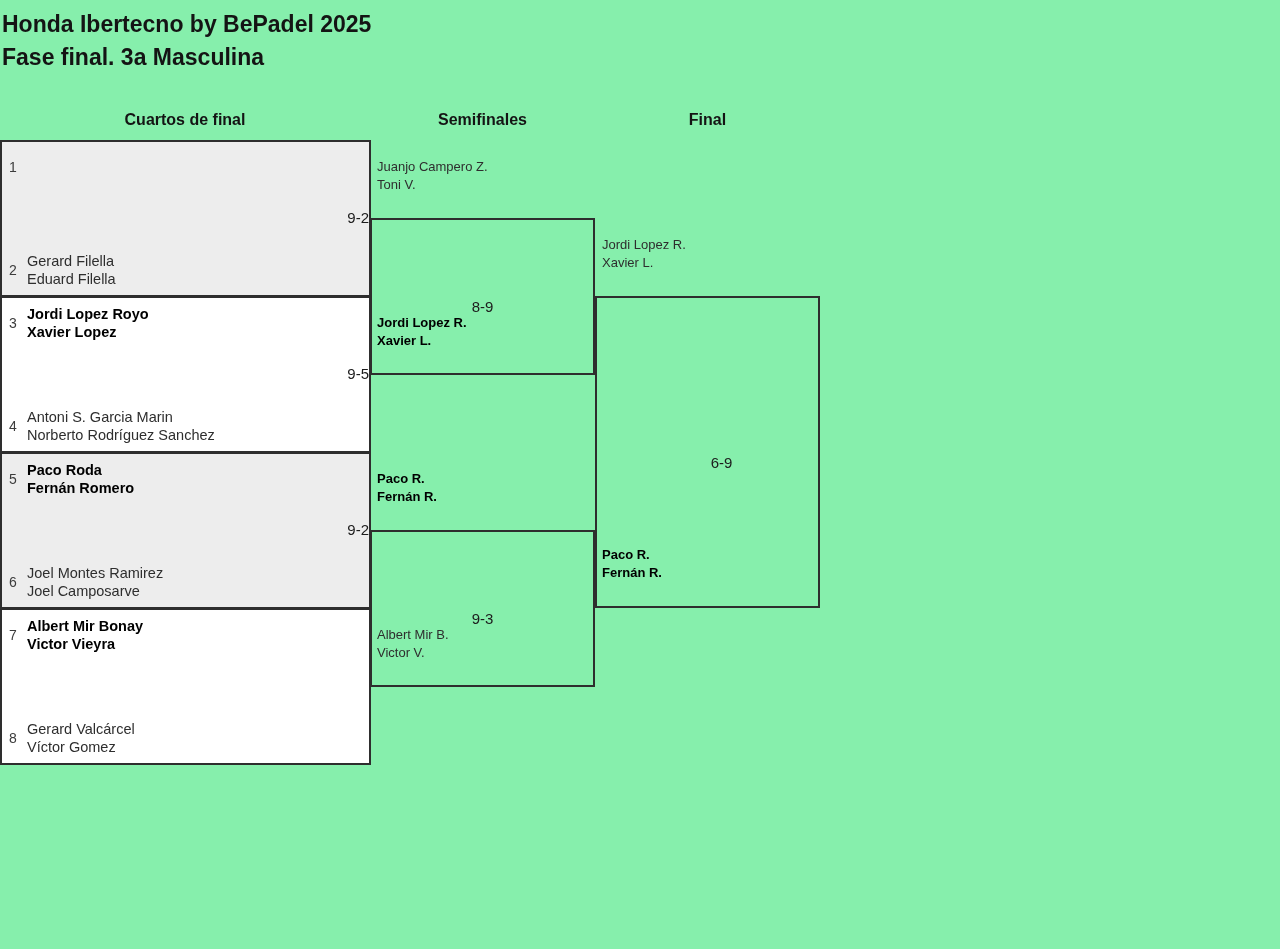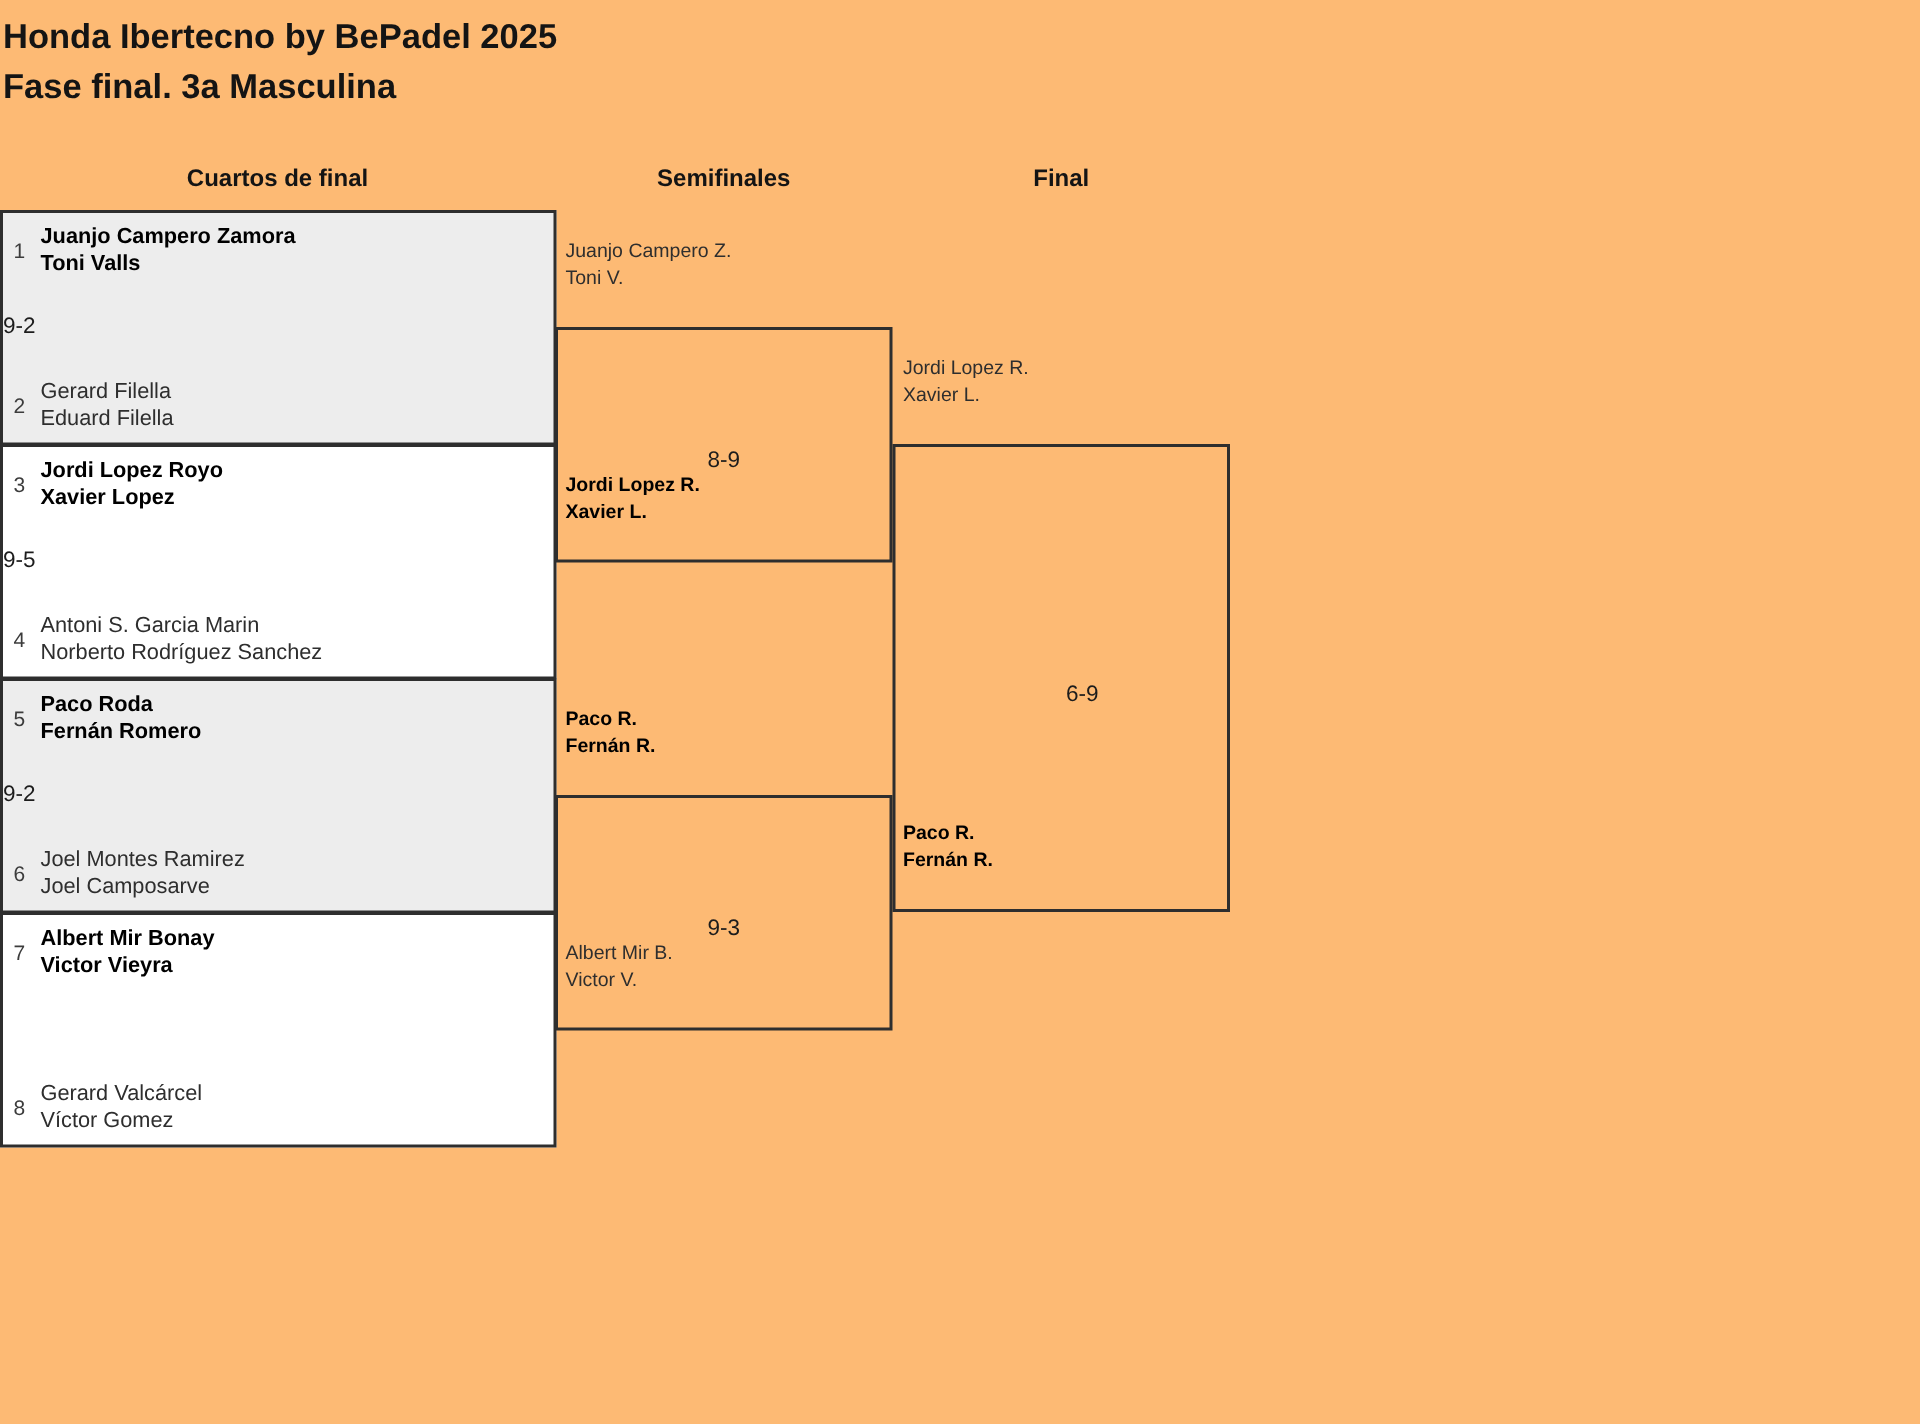--- a/index.html
+++ b/index.html
@@ -1,20 +1,20 @@
 <!DOCTYPE html>
 <html><head>
 <meta charset="utf-8">
 <style>
   html, body { margin: 0; padding: 0; background: #fff; }
   .page {
     position: relative;
     width: 1280px;
     height: 949px;
-    background: #fdba74;
+    background: #86efac;
     font-family: "Liberation Sans", sans-serif;
     color: #1c1c1c;
     overflow: hidden;
   }
   
   .title-block { position: absolute; left: 2px; top: 8px; }
   .title-line {
     font-size: 23px;
     font-weight: 700;
     line-height: 33px;
@@ -69,21 +69,21 @@
     white-space: nowrap;
   }
   .team.t-top { top: 7px; }
   .team.t-bottom { top: 110px; }
 
   .score {
     position: absolute;
     left: 0;
     right: 0;
     top: 67px;
-    text-align: left;
+    text-align: right;
     font-size: 15px;
     color: #1c1c1c;
   }
 
   
   .line-box {
     position: absolute;
     box-sizing: border-box;
     border: 2px solid #2e2e2e;
     background: transparent;
@@ -129,24 +129,20 @@
     <div class="title-line">Honda Ibertecno by BePadel 2025</div>
     <div class="title-line">Fase final. 3a Masculina</div>
   </div>
 
   <div class="round-label qf">Cuartos de final</div>
   <div class="round-label sf">Semifinales</div>
   <div class="round-label fin">Final</div>
 
   <div class="qf-box alt p1">
     <div class="seed s-top">1</div>
-    <div class="team t-top bold">
-      <div class="player-line">Juanjo Campero Zamora</div>
-      <div class="player-line">Toni Valls</div>
-    </div>
     <div class="score">9-2</div>
     <div class="seed s-bottom">2</div>
     <div class="team t-bottom">
       <div class="player-line">Gerard Filella</div>
       <div class="player-line">Eduard Filella</div>
     </div>
   </div>
 
   <div class="qf-box p2">
     <div class="seed s-top">3</div>

